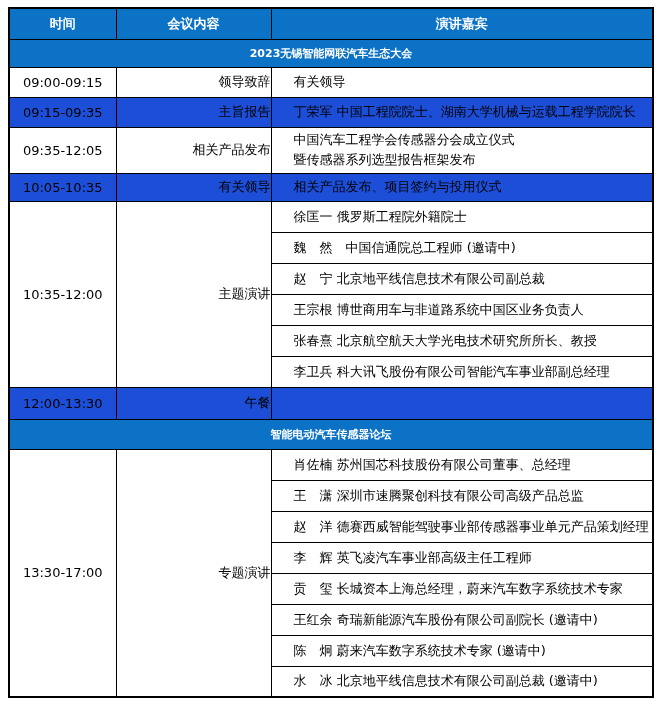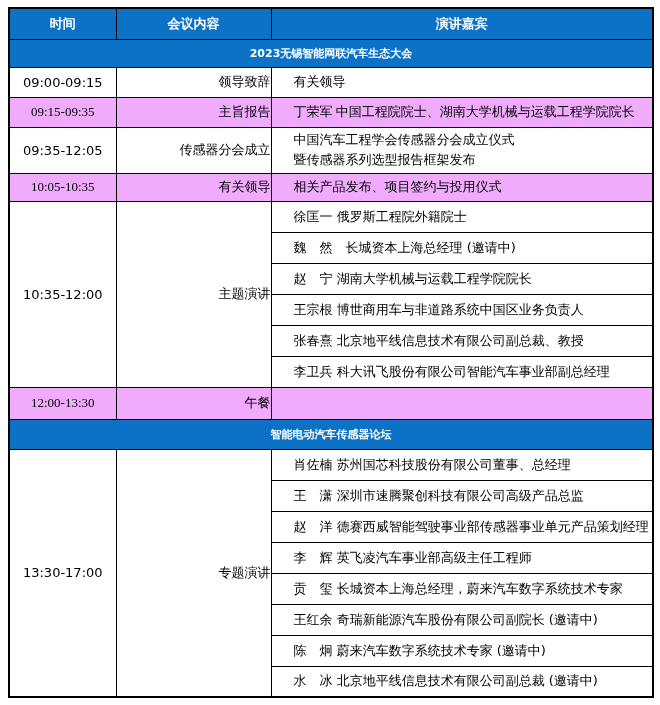--- a/index.html
+++ b/index.html
@@ -52,21 +52,21 @@
   tr.sec2 { height: 30px; }
   td.time   { text-align: center; vertical-align: middle; margin-left: 12px; }
   td.content{ text-align: right; vertical-align: middle; margin-top: 9px; }
   td.speaker{
     text-align: left;
     vertical-align: middle;
     padding-left: 22px;
     padding-right: 4px;
   }
   td.speaker div { line-height: 20px; }
-  tr.alt td { background: #f0abfc; font-family: Liberation Serif, serif; }
+  tr.alt td { background: #1d4ed8; }
   tr.h30 { height: 30px; }
   tr.h31 { height: 31px; }
   tr.h32 { height: 32px; }
   tr.h46 { height: 46px; }
   tr.h28 { height: 28px; }
 </style>
 </head>
 <body>
 
 <div class="page">
@@ -95,49 +95,49 @@
     </tr>
 
     <tr class="h30 alt">
       <td class="time">09:15-09:35</td>
       <td class="content">主旨报告</td>
       <td class="speaker">丁荣军  中国工程院院士、湖南大学机械与运载工程学院院长</td>
     </tr>
 
     <tr class="h46">
       <td class="time">09:35-12:05</td>
-      <td class="content">传感器分会成立</td>
+      <td class="content">相关产品发布</td>
       <td class="speaker">
         <div>中国汽车工程学会传感器分会成立仪式</div>
         <div>暨传感器系列选型报告框架发布</div>
       </td>
     </tr>
 
     <tr class="h28 alt">
       <td class="time">10:05-10:35</td>
       <td class="content">有关领导</td>
       <td class="speaker">相关产品发布、项目签约与投用仪式</td>
     </tr>
 
     <tr class="h31">
       <td class="time" rowspan="6">10:35-12:00</td>
       <td class="content" rowspan="6">主题演讲</td>
       <td class="speaker">徐匡一  俄罗斯工程院外籍院士</td>
     </tr>
     <tr class="h31">
-      <td class="speaker">魏　然　长城资本上海总经理 (邀请中)</td>
+      <td class="speaker">魏　然　中国信通院总工程师 (邀请中)</td>
     </tr>
     <tr class="h31">
-      <td class="speaker">赵　宁  湖南大学机械与运载工程学院院长</td>
+      <td class="speaker">赵　宁  北京地平线信息技术有限公司副总裁</td>
     </tr>
     <tr class="h31">
       <td class="speaker">王宗根  博世商用车与非道路系统中国区业务负责人</td>
     </tr>
     <tr class="h31">
-      <td class="speaker">张春熹  北京地平线信息技术有限公司副总裁、教授</td>
+      <td class="speaker">张春熹  北京航空航天大学光电技术研究所所长、教授</td>
     </tr>
     <tr class="h31">
       <td class="speaker">李卫兵  科大讯飞股份有限公司智能汽车事业部副总经理</td>
     </tr>
 
     <tr class="h32 alt">
       <td class="time">12:00-13:30</td>
       <td class="content">午餐</td>
       <td class="speaker"></td>
     </tr>

